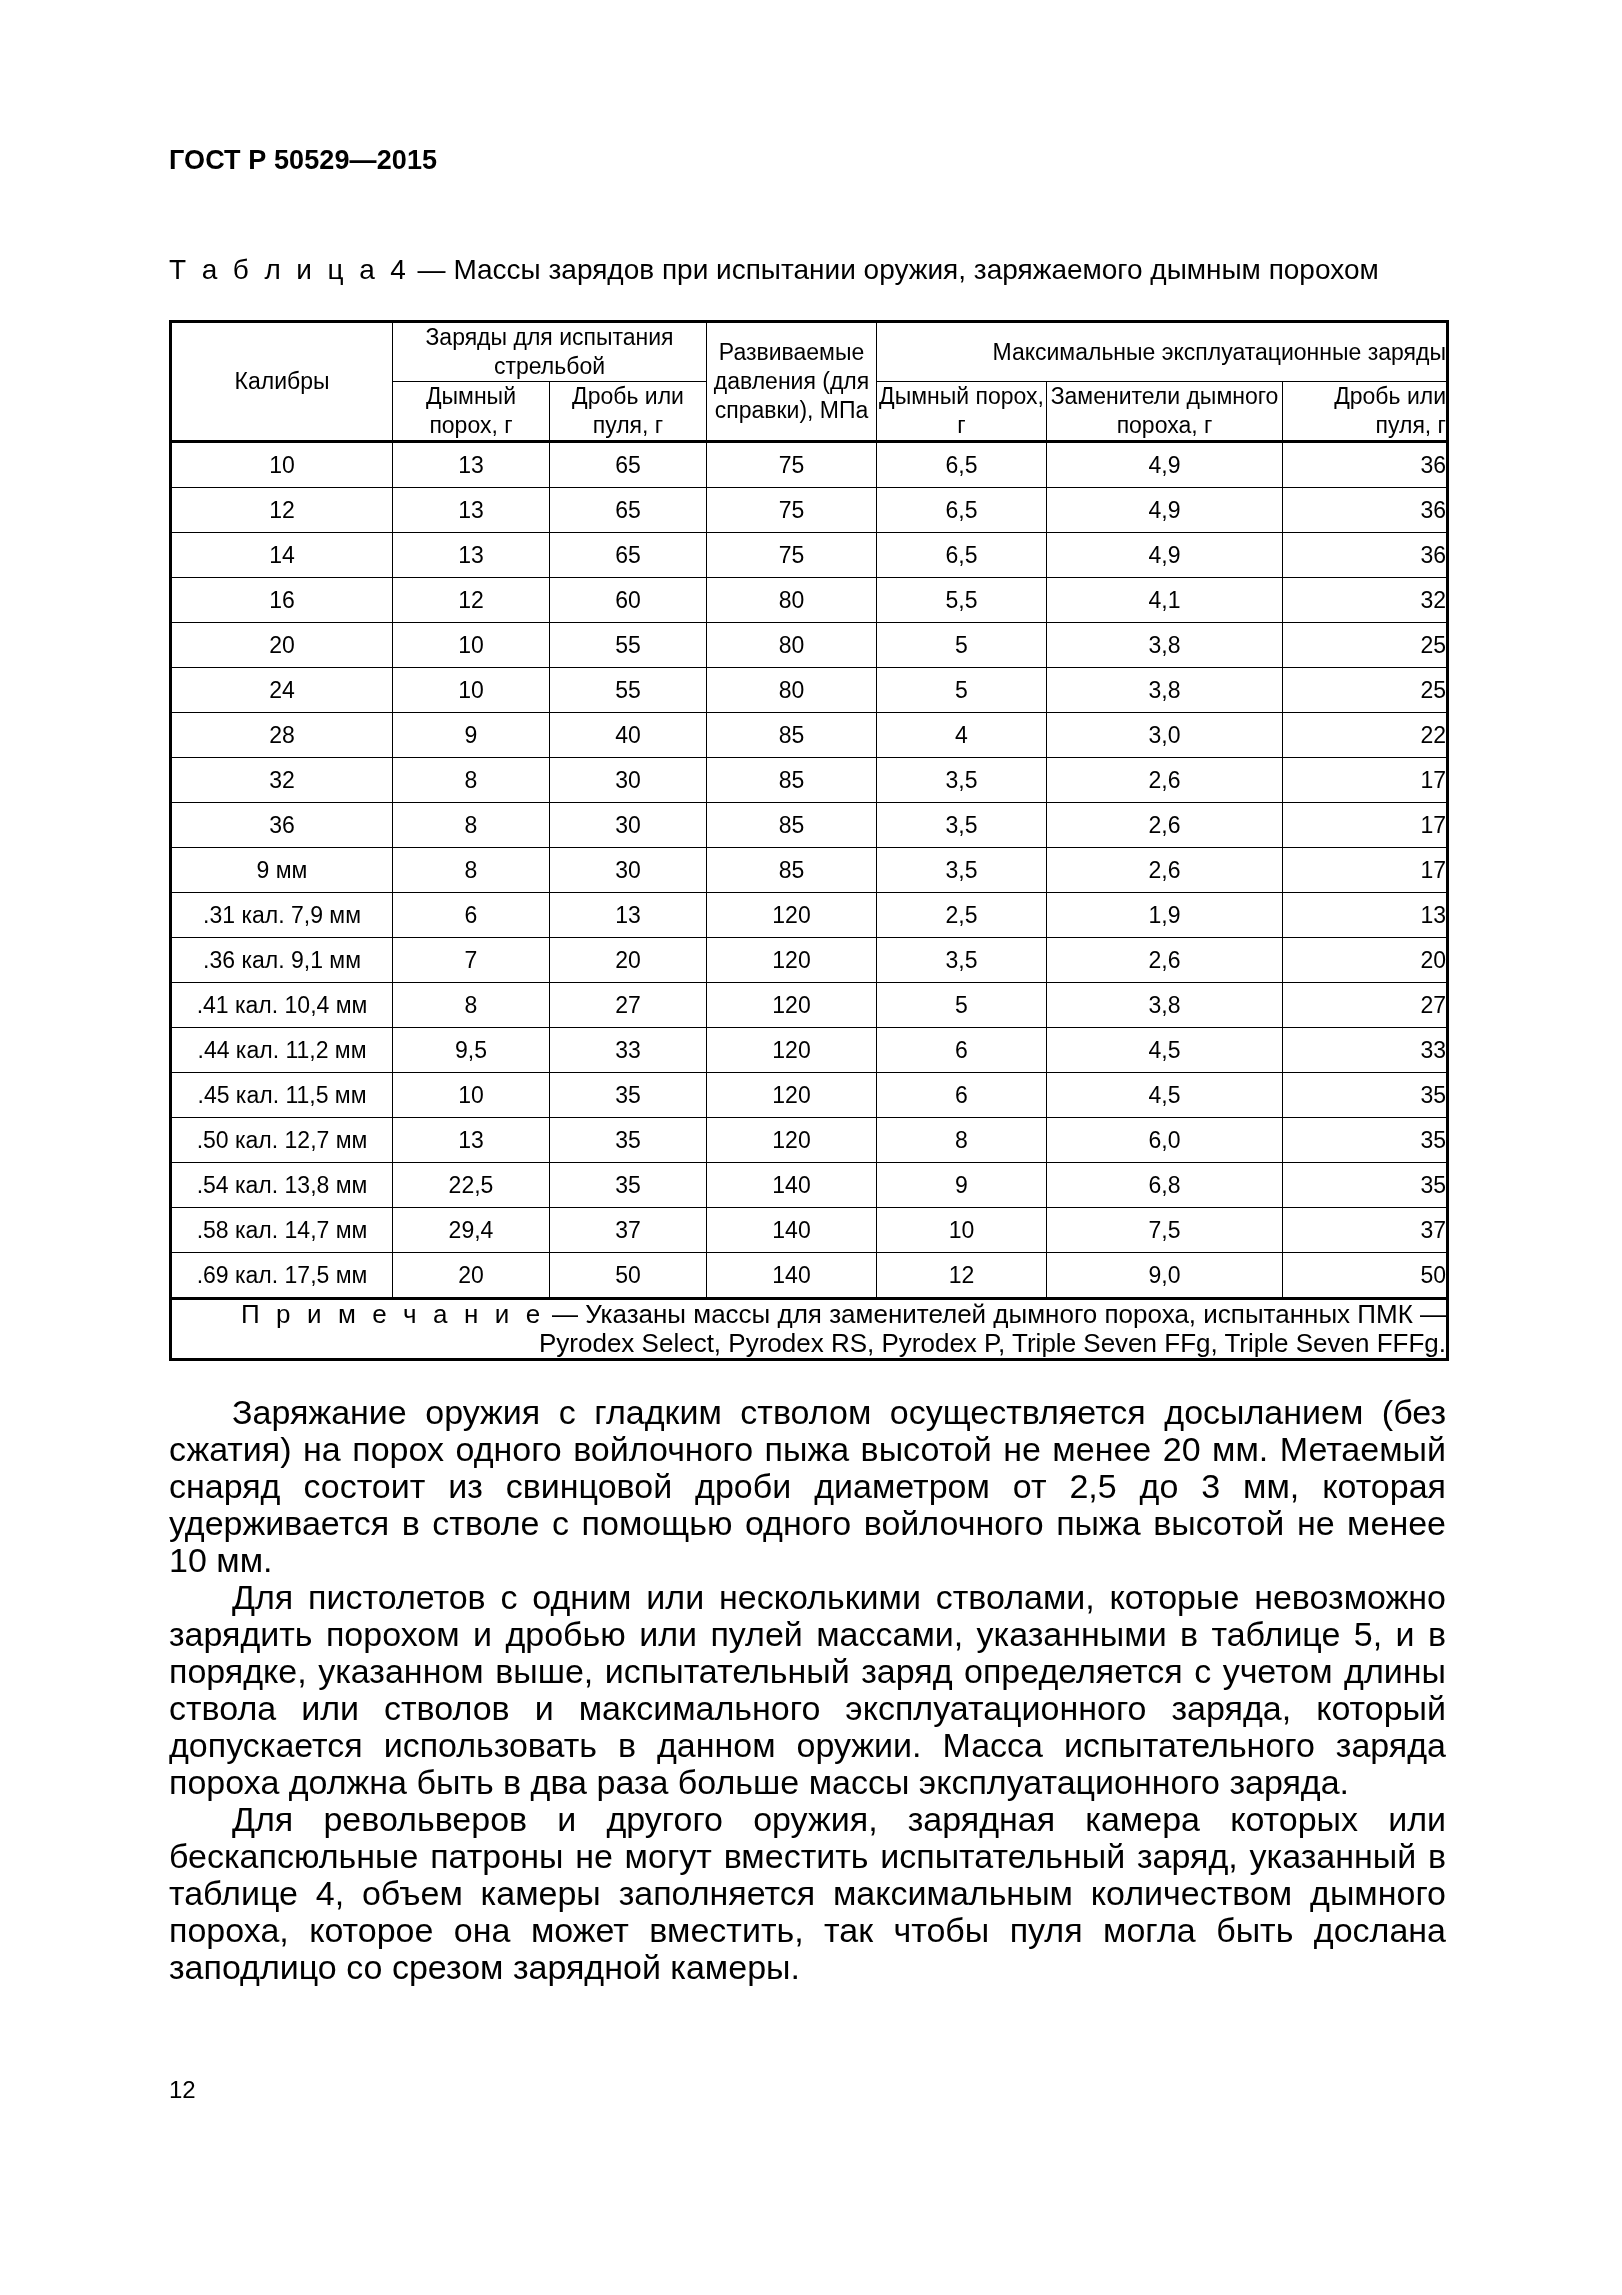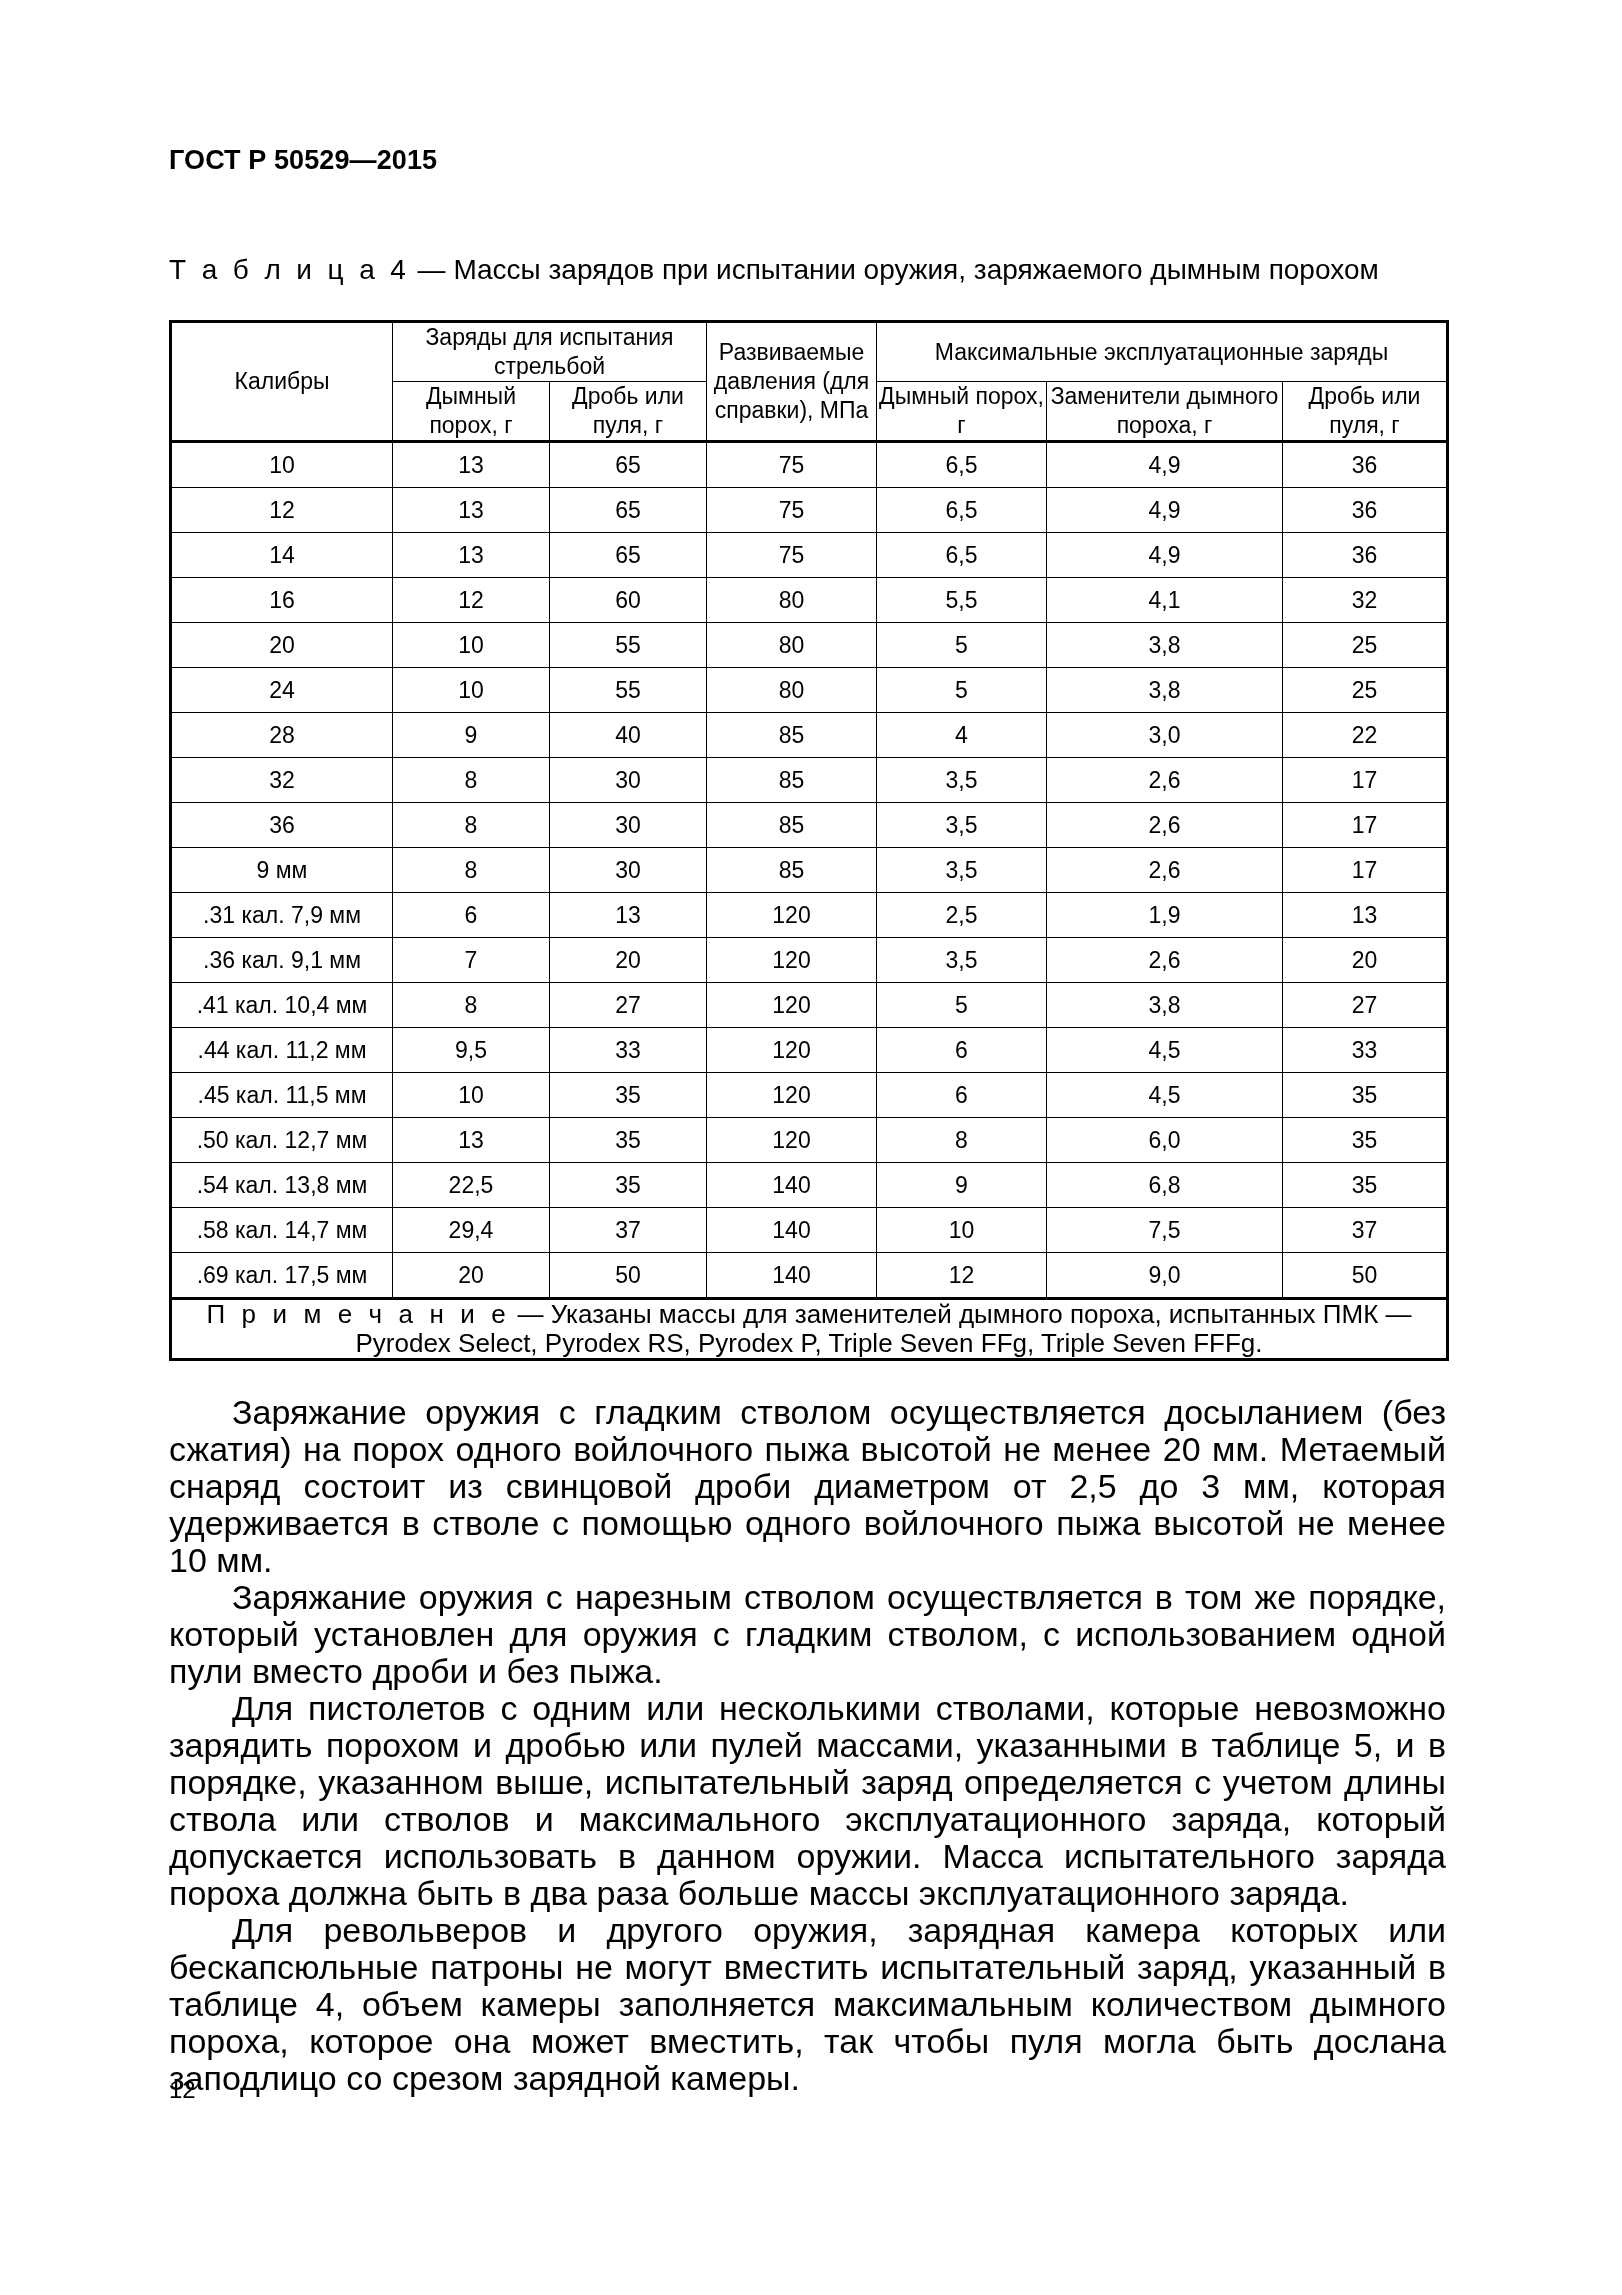--- a/index.html
+++ b/index.html
@@ -80,21 +80,21 @@
   table.gost td, table.gost th {
     border: 1.3px solid #000;
     padding: 0;
     font-weight: normal;
     text-align: center;
     vertical-align: middle;
     line-height: 29px;
   }
   table.gost .outer-top   { border-top-width: 3.3px; }
   table.gost .outer-left  { border-left-width: 3.3px; }
-  table.gost .outer-right { border-right-width: 3.3px; }
+  table.gost .outer-right { border-right-width: 3.3px; text-align: right; }
   table.gost .thick-bottom{ border-bottom-width: 3.3px; }
 
   table.gost thead td {
     height: 41px;
     font-size: 23px;
   }
   table.gost tbody td {
     height: 44px;
   }
   td.cal { }
@@ -336,21 +336,20 @@
             <span class="nlabel">П р и м е ч а н и е</span><span> — </span><span>Указаны массы для заменителей дымного пороха, испытанных ПМК — Pyrodex Select, Pyrodex RS, Pyrodex P, Triple Seven FFg, Triple Seven FFFg.</span>
           </td>
         </tr>
       </tfoot>
     </table>
 
     <div style="height:33px"></div>
 
     <div id="paragraph-list">
         <p class="body-par">Заряжание оружия с гладким стволом осуществляется досыланием (без сжатия) на порох одного войлочного пыжа высотой не менее 20 мм. Метаемый снаряд состоит из свинцовой дроби диаметром от 2,5 до 3 мм, которая удерживается в стволе с помощью одного войлочного пыжа высотой не менее 10 мм.</p>
-        <p class="body-par">Заряжание оружия с нарезным стволом осуществляется в том же порядке, который установлен для оружия с гладким стволом, с использованием одной пули вместо дроби и без пыжа.</p>
         <p class="body-par">Для пистолетов с одним или несколькими стволами, которые невозможно зарядить порохом и дробью или пулей массами, указанными в таблице 5, и в порядке, указанном выше, испытательный заряд определяется с учетом длины ствола или стволов и максимального эксплуатационного заряда, который допускается использовать в данном оружии. Масса испытательного заряда пороха должна быть в два раза больше массы эксплуатационного заряда.</p>
         <p class="body-par">Для револьверов и другого оружия, зарядная камера которых или бескапсюльные патроны не могут вместить испытательный заряд, указанный в таблице 4, объем камеры заполняется максимальным количеством дымного пороха, которое она может вместить, так чтобы пуля могла быть дослана заподлицо со срезом зарядной камеры.</p>
       </div>
 
   </div>
 
   <div class="page-number">12</div>
 
 </div>
 

